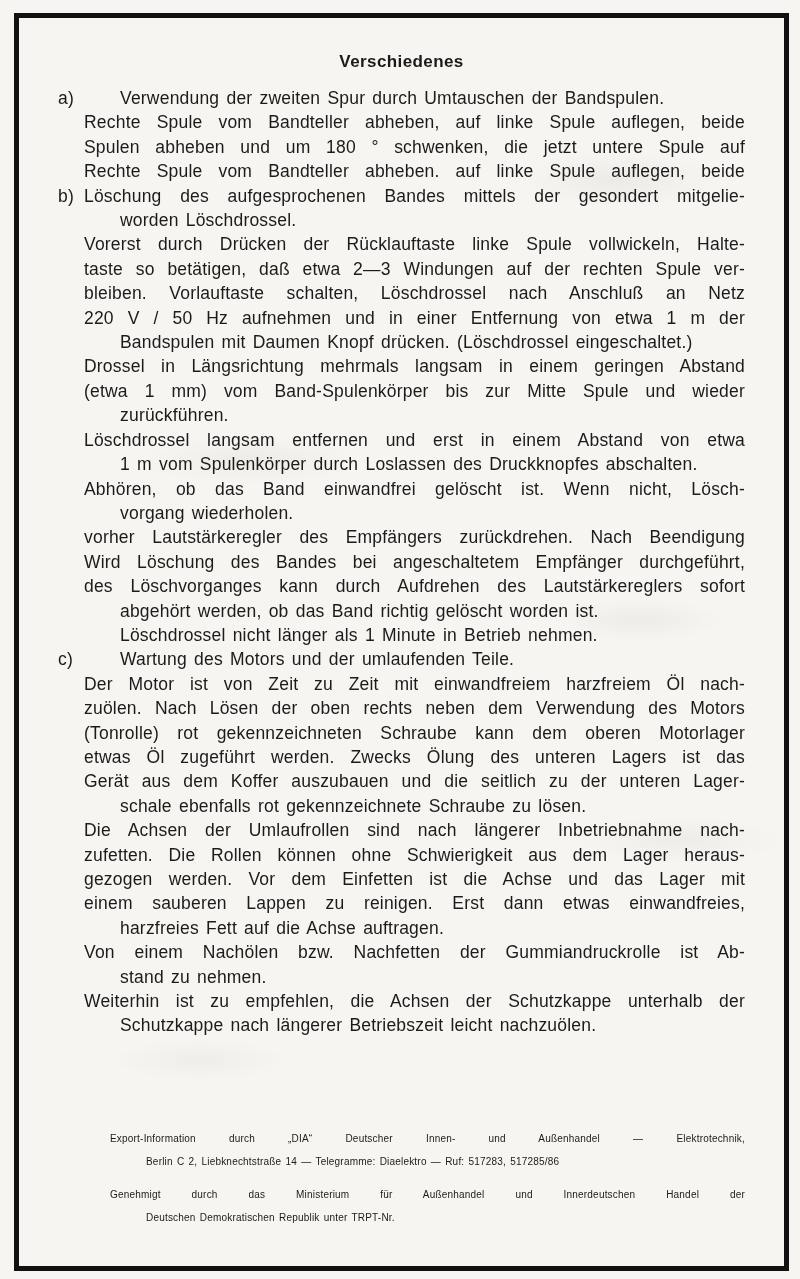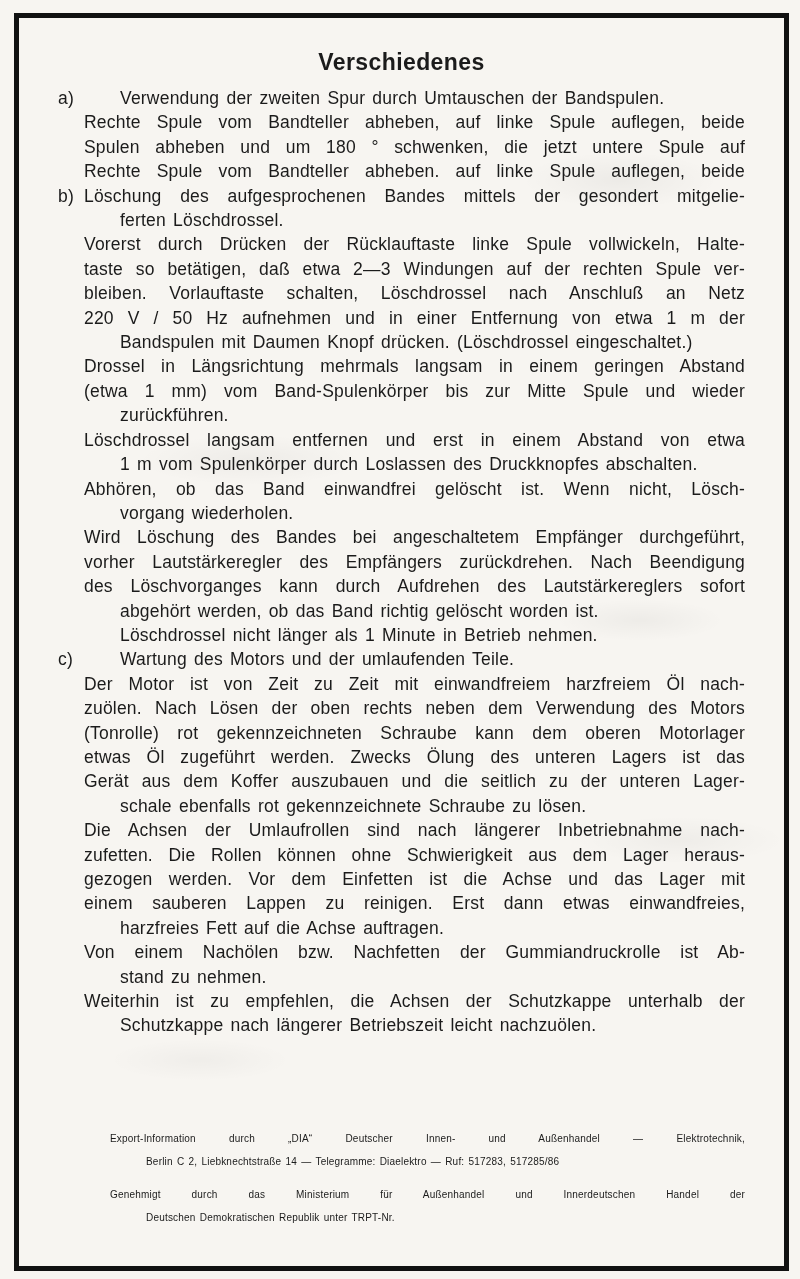--- a/index.html
+++ b/index.html
@@ -38,21 +38,21 @@
     border:5px solid var(--border);
   }
   .content{
     position:absolute;
     left:58px;top:50px;
     width:687px;
   }
   .page-title{
     text-align:center;
     font-weight:bold;
-    font-size:23px;
+    font-size:17px;
     line-height:24px;
     letter-spacing:0.4px;
     margin-bottom:12px;
   }
   .section{
     display:flex;
     font-size:17.5px;
     line-height:24.4px;
     word-spacing:0.12em;
     letter-spacing:0.2px;
@@ -102,21 +102,21 @@
               <div class="ln">Spulen abheben und um 180 ° schwenken, die jetzt untere Spule auf</div>
               <div class="ln">Rechte Spule vom Bandteller abheben. auf linke Spule auflegen, beide</div>
             </div>
           </div>
         </div>
         <div class="section">
           <span class="letter">b)</span>
           <div class="paras">
             <div>
               <div class="ln">Löschung des aufgesprochenen Bandes mittels der gesondert mitgelie-</div>
-              <div class="ln last">ferten Löschdrossel.</div>
+              <div class="ln last">worden Löschdrossel.</div>
             </div>
             <div>
               <div class="ln">Vorerst durch Drücken der Rücklauftaste linke Spule vollwickeln, Halte-</div>
               <div class="ln">taste so betätigen, daß etwa 2—3 Windungen auf der rechten Spule ver-</div>
               <div class="ln">bleiben. Vorlauftaste schalten, Löschdrossel nach Anschluß an Netz</div>
               <div class="ln">220 V / 50 Hz aufnehmen und in einer Entfernung von etwa 1 m der</div>
               <div class="ln last">Bandspulen mit Daumen Knopf drücken. (Löschdrossel eingeschaltet.)</div>
             </div>
             <div>
               <div class="ln">Drossel in Längsrichtung mehrmals langsam in einem geringen Abstand</div>
@@ -125,22 +125,22 @@
             </div>
             <div>
               <div class="ln">Löschdrossel langsam entfernen und erst in einem Abstand von etwa</div>
               <div class="ln last">1 m vom Spulenkörper durch Loslassen des Druckknopfes abschalten.</div>
             </div>
             <div>
               <div class="ln">Abhören, ob das Band einwandfrei gelöscht ist. Wenn nicht, Lösch-</div>
               <div class="ln last">vorgang wiederholen.</div>
             </div>
             <div>
+              <div class="ln">vorher Lautstärkeregler des Empfängers zurückdrehen. Nach Beendigung</div>
               <div class="ln">Wird Löschung des Bandes bei angeschaltetem Empfänger durchgeführt,</div>
-              <div class="ln">vorher Lautstärkeregler des Empfängers zurückdrehen. Nach Beendigung</div>
               <div class="ln">des Löschvorganges kann durch Aufdrehen des Lautstärkereglers sofort</div>
               <div class="ln last">abgehört werden, ob das Band richtig gelöscht worden ist.</div>
             </div>
             <div>
               <div class="ln last">Löschdrossel nicht länger als 1 Minute in Betrieb nehmen.</div>
             </div>
           </div>
         </div>
         <div class="section">
           <span class="letter">c)</span>

